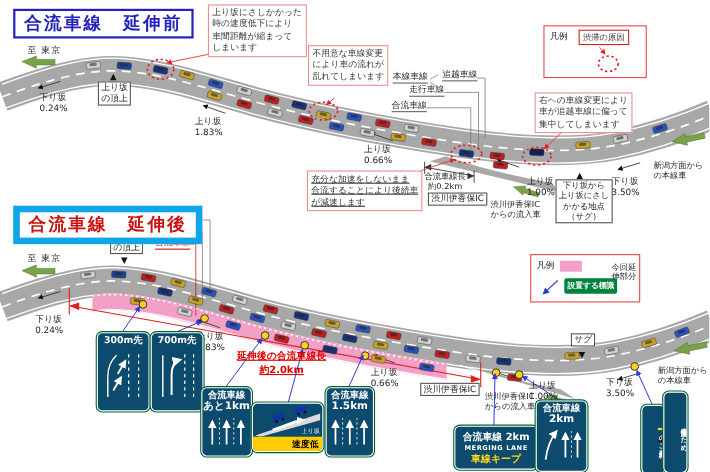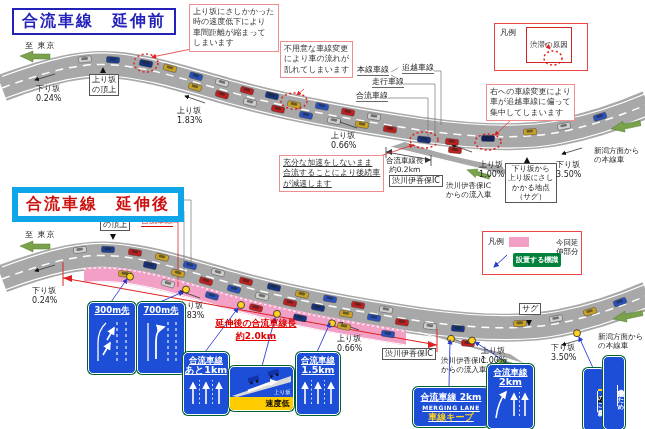--- a/index.html
+++ b/index.html
@@ -10,37 +10,37 @@
   .boxed{border:1px solid #555;background:#fff;padding:0 2px;}
   .callout{position:absolute;border:1px solid #ef8e8e;background:#fff;padding:2px 3px;
            font-size:8px;color:#333;line-height:1.3;white-space:pre-line;z-index:4;}
   .title{position:absolute;font-weight:bold;font-size:16px;background:#fff;padding:1px 8px;
          letter-spacing:2px;z-index:5;}
   .t-blue{color:#2222bb;border:2px solid #2222bb;}
   .t-red{color:#cc1111;border:6px solid #0ea5e9;}
   .lane-lbl{border-bottom:1px solid #666;padding-bottom:0;}
   .red{color:#d01010;}
   .legendbox{position:absolute;border:1px solid #ef4444;background:#fff;z-index:4;}
-  .sign{position:absolute;background:#1d4ed8;border:1.5px solid #fff;box-shadow:0 0 0 1px #00632d;
-        border-radius:5px;color:#fff;text-align:center;z-index:5;overflow:hidden;text-decoration:underline;}
+  .sign{position:absolute;background:#0c4a6e;border:1.5px solid #fff;box-shadow:0 0 0 1px #00632d;
+        border-radius:5px;color:#fff;text-align:center;z-index:5;overflow:hidden;}
   .sign .hd{font-weight:bold;font-size:8.5px;line-height:1.2;padding-top:2px;white-space:pre-line;}
   .sign .hd2{font-weight:bold;font-size:9.5px;line-height:1.1;}
   .keep-l1{font-weight:bold;font-size:9px;padding-top:3px;}
   .keep-l2{font-weight:bold;font-size:6px;letter-spacing:.5px;}
   .keep-l3{font-weight:bold;font-size:9px;color:#ffd21e;}
   .caution{position:absolute;left:0;right:0;bottom:0;height:13px;background:#ffcc00;color:#000;
            font-weight:bold;font-size:8px;line-height:13px;text-align:center;padding-left:32px;}
   .vsign{writing-mode:vertical-rl;text-orientation:upright;font-size:6.2px;font-weight:bold;
          line-height:1;padding-top:2px;}
   .vhead{background:#ffd21e;color:#000;padding:1px 0;}
   .minisign{position:absolute;background:#00823c;color:#fff;font-size:7px;font-weight:bold;
             padding:2px 3px;border-radius:2px;}
   .ext-len{position:absolute;width:120px;text-align:center;color:#e00000;font-weight:bold;
            font-size:9px;text-decoration:underline;white-space:pre-line;z-index:4;}
-  .jambox{position:absolute;border:1px solid #d22222;padding:12px 3px;font-size:7.5px;color:#333;}
+  .jambox{position:absolute;border:1px solid #d22222;padding:1px 3px;font-size:7.5px;color:#333;}
 </style>
 </head>
 <body>
 
 <div id="canvas">
 
 <svg id="bg" width="645" height="429" xmlns="http://www.w3.org/2000/svg">
   <defs>
     <path id="rd" d="M 2,88 C 50,70 85,62 115,65 C 150,68 180,78 230,92 C 280,106 340,118 420,130 C 470,137 520,140 560,132 C 595,125 625,114 648,104" fill="none"></path>
     <marker id="ab" markerWidth="7" markerHeight="7" refX="5" refY="3" orient="auto">

